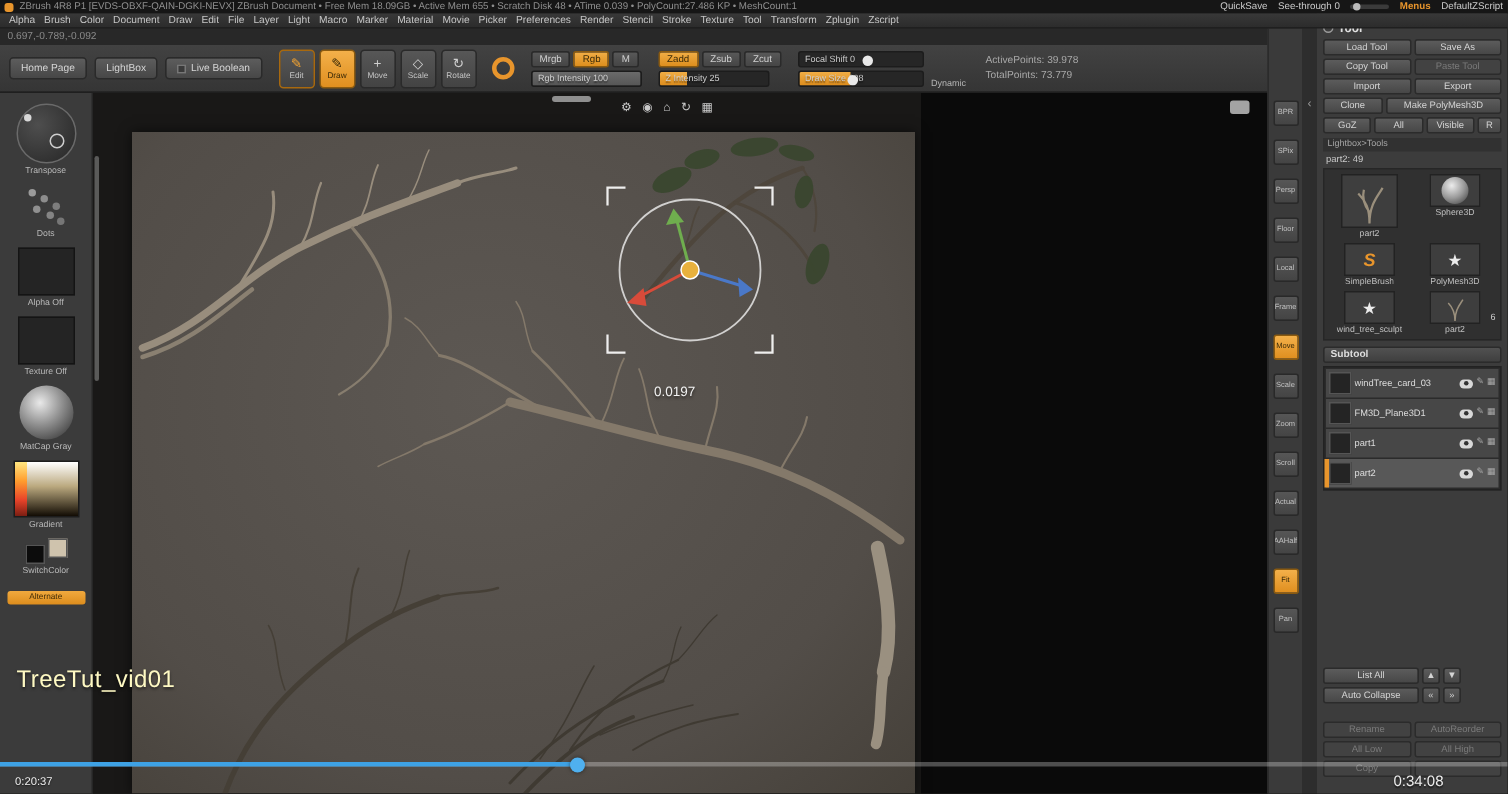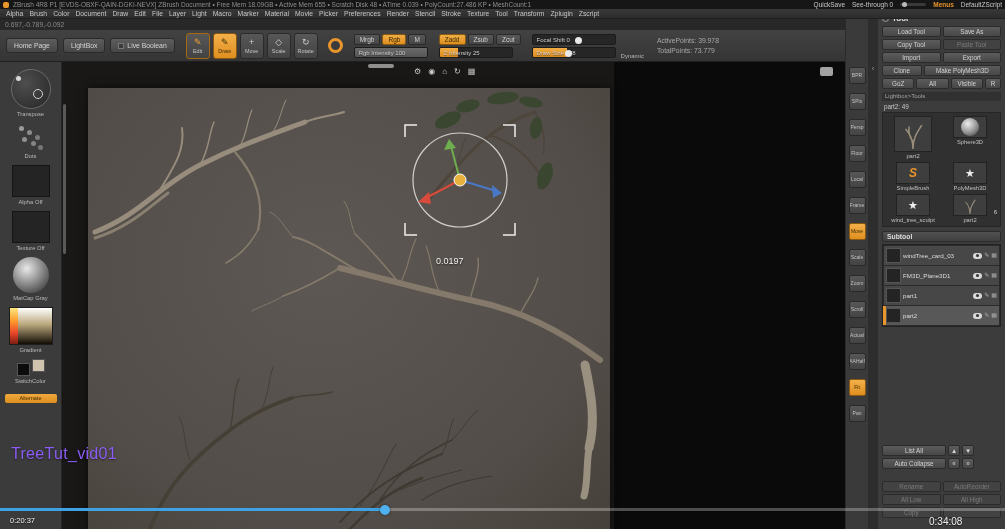--- a/index.html
+++ b/index.html
@@ -114,21 +114,21 @@
 .st-eye{width:9px;height:6px;background:#d8d8d8;border-radius:3px;position:relative;flex:none;}
 .st-eye::after{content:"";position:absolute;left:3px;top:1.5px;width:3px;height:3px;background:#333;border-radius:50%;}
 .st-ic{font-size:6px;color:#a9a9a9;flex:none;line-height:7px;}
 .st-controls{margin-top:116px;flex:none;}
 .ctrl-row{display:flex;gap:2px;margin-top:2px;}
 .ctrl-main{flex:0 0 64px;}
 .ctrl-mini{flex:0 0 12px;}
 .disabled-block{margin-top:10px;flex:none;}
 
 
-.vid-title{position:absolute;left:11px;top:445px;font-size:16px;color:#8b5cf6;z-index:60;letter-spacing:.3px;text-shadow:0 1px 2px rgba(0,0,0,.5);}
+.vid-title{position:absolute;left:11px;top:445px;font-size:16px;color:#fef9c3;z-index:60;letter-spacing:.3px;text-shadow:0 1px 2px rgba(0,0,0,.5);}
 .scrub{position:absolute;left:0;top:508px;width:1005px;height:3px;background:rgba(255,255,255,.28);z-index:60;}
 .scrub-played{position:absolute;left:0;top:0;height:3px;background:#3ea2e5;}
 .scrub-handle{position:absolute;right:-5px;top:-3.5px;width:10px;height:10px;border-radius:50%;background:#4fb0ef;box-shadow:0 0 3px rgba(0,0,0,.5);}
 .time-l{position:absolute;left:10px;top:516px;font-size:7.5px;color:#eee;z-index:60;text-shadow:0 1px 1px rgba(0,0,0,.6);}
 .time-r{position:absolute;left:929px;top:516px;font-size:10px;color:#eee;z-index:60;text-shadow:0 1px 1px rgba(0,0,0,.6);}
 </style>
 </head>
 <body>
 
 <div id="app">

